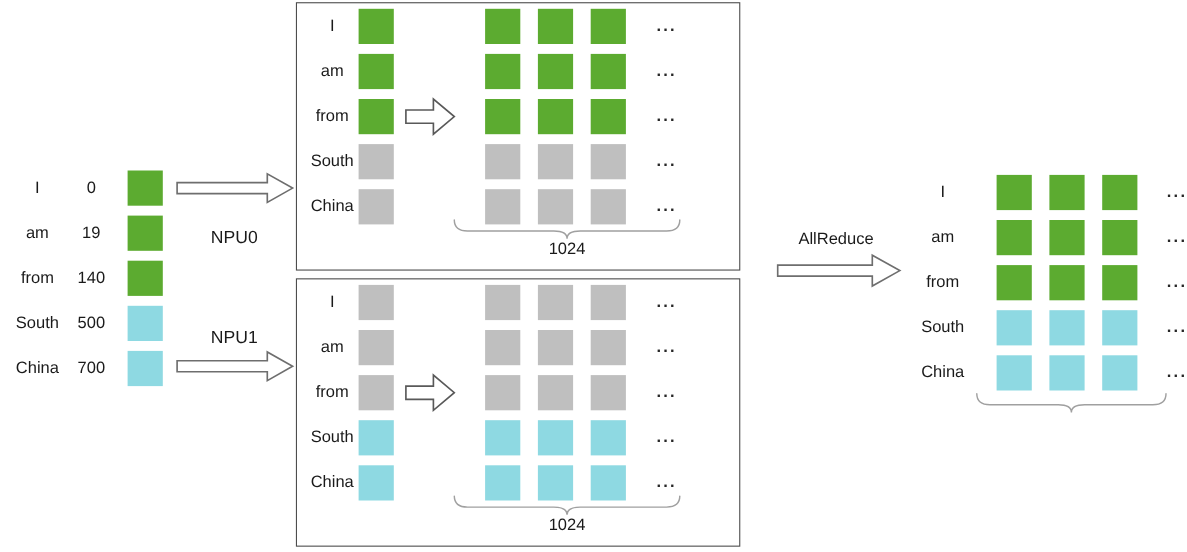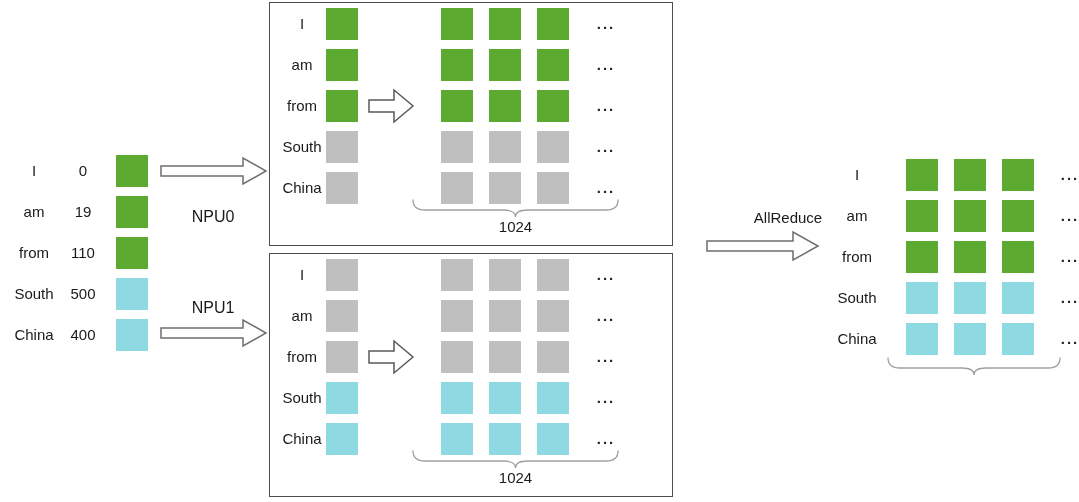--- a/index.html
+++ b/index.html
@@ -66,31 +66,31 @@
         <span class="index">0</span>
         <span class="cell " style="background: rgb(92, 171, 48);"></span>
       </div>
       <div class="row">
         <span class="word">am</span>
         <span class="index">19</span>
         <span class="cell " style="background: rgb(92, 171, 48);"></span>
       </div>
       <div class="row">
         <span class="word">from</span>
-        <span class="index">110</span>
+        <span class="index">140</span>
         <span class="cell " style="background: rgb(92, 171, 48);"></span>
       </div>
       <div class="row">
         <span class="word">South</span>
         <span class="index">500</span>
         <span class="cell " style="background: rgb(142, 217, 226);"></span>
       </div>
       <div class="row">
         <span class="word">China</span>
-        <span class="index">400</span>
+        <span class="index">700</span>
         <span class="cell " style="background: rgb(142, 217, 226);"></span>
       </div>
     </div>
 
   <svg class="block-arrow" style="left:160px; top:157px;" width="108" height="28" viewBox="0 0 108 28">
     <polygon points="1,9 83,9 83,1 106,14 83,27 83,19 1,19" fill="#ffffff" stroke="#6e6e6e" stroke-width="1.5"></polygon>
   </svg>
   <div class="arrow-label" style="left:160px; top:183px; width:106px;margin-top:25px;">NPU0</div>
 
   <div class="arrow-label" style="left:160px; top:299px; width:106px;">NPU1</div>
@@ -205,21 +205,21 @@
       </div>
     <svg class="block-arrow" style="left:98px; top:84px;" width="48" height="38" viewBox="0 0 48 38">
       <polygon points="1,13 26,13 26,3 45,19 26,35 26,25 1,25" fill="#ffffff" stroke="#595959" stroke-width="1.5"></polygon>
     </svg>
     <svg class="brace" style="left:143px; top:197px;" width="205" height="18" viewBox="0 0 205 18">
         <path d="M0,0 Q0,10 12,10 L90.5,10 Q102.5,10 102.5,17 Q102.5,10 114.5,10 L193,10 Q205,10 205,0" fill="none" stroke="#a0a0a0" stroke-width="1.3" stroke-linecap="round"></path>
       </svg>
     <div class="brace-label" style="left:143px; top:215px; width:205px;">1024</div>
   </div>
 
-  <div class="arrow-label" style="left:728px; top:209px; width:120px; font-size:15px;">AllReduce</div>
+  <div class="arrow-label" style="left:700px; top:209px; width:120px; font-size:15px;">AllReduce</div>
   <svg class="block-arrow" style="left:706px; top:231px;" width="114" height="30" viewBox="0 0 114 30">
     <polygon points="1,10 87,10 87,1 112,15 87,29 87,20 1,20" fill="#ffffff" stroke="#6e6e6e" stroke-width="1.5"></polygon>
   </svg>
 
   <div class="output-table">
       <div class="row">
         <span class="word">I</span>
         <span class="cell mcell" style="background: rgb(92, 171, 48);"></span>
         <span class="cell mcell" style="background: rgb(92, 171, 48);"></span>
         <span class="cell mcell" style="background: rgb(92, 171, 48);"></span>

